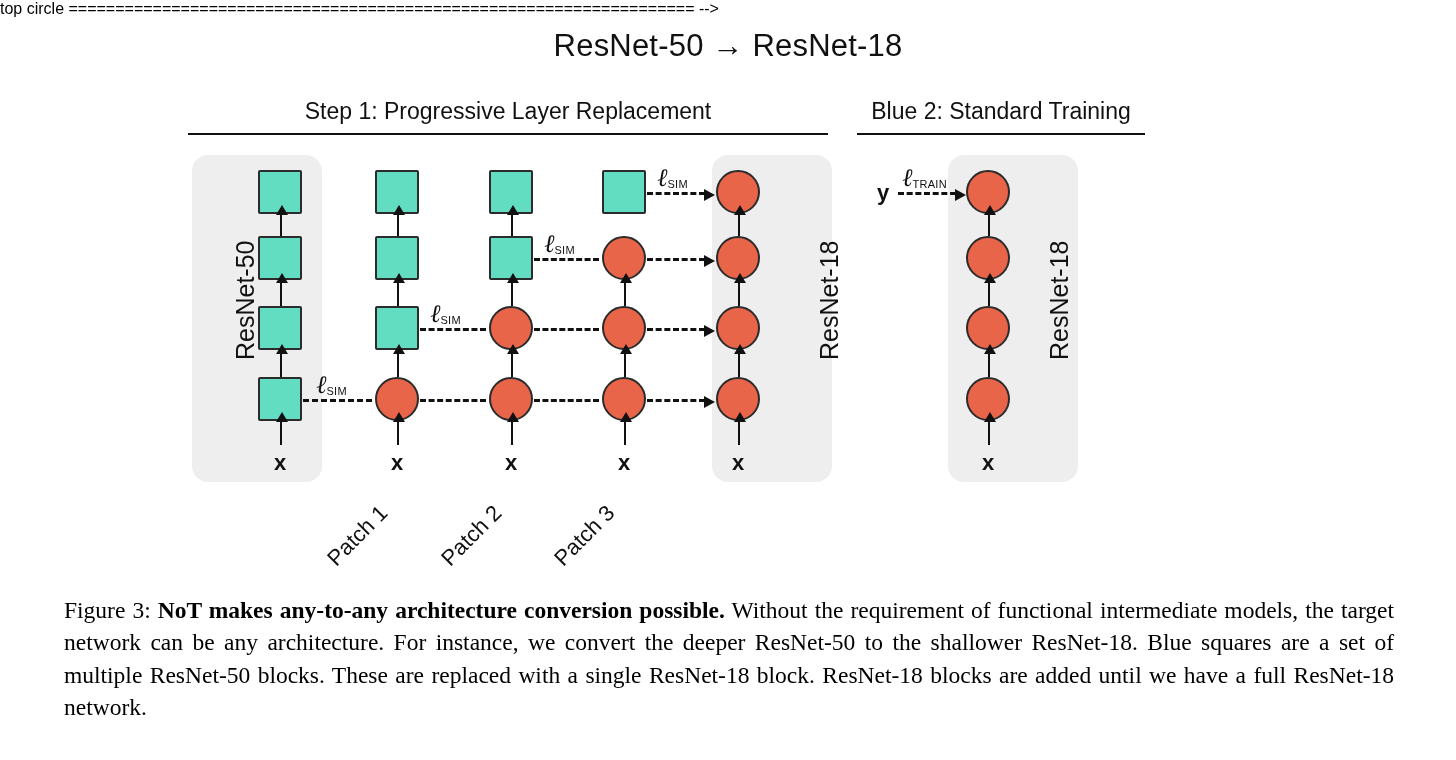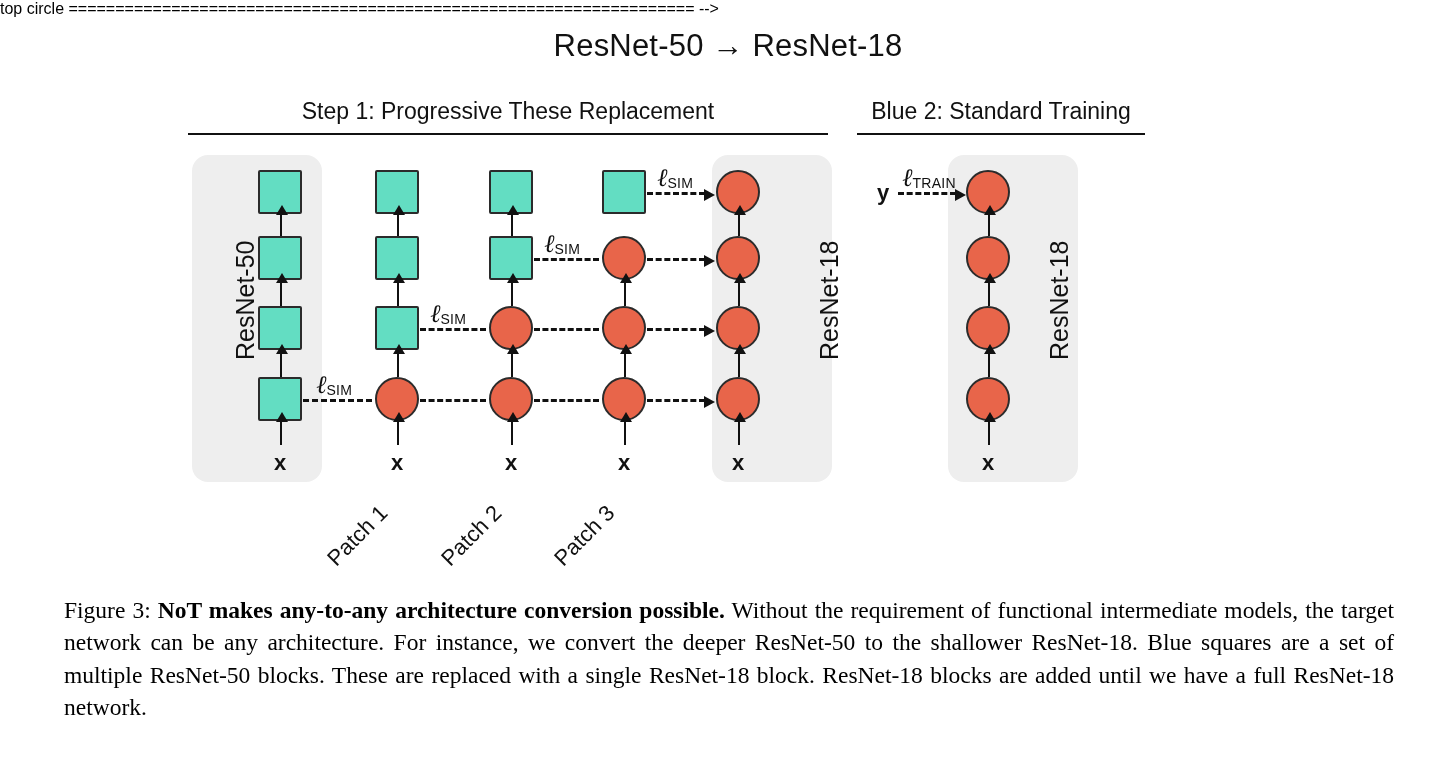--- a/index.html
+++ b/index.html
@@ -133,21 +133,21 @@
     color: #111;
     line-height: 1;
   }
   .loss-label .ell {
     font-family: "Liberation Serif", serif;
     font-style: italic;
     font-size: 25px;
     font-weight: 400;
   }
   .loss-label .sub {
-    font-size: 14px;
+    font-size: 11px;
     letter-spacing: .3px;
     vertical-align: baseline;
     position: relative;
     top: 2px;
     left: 0px;
   }
 
   
   .patch-label {
     position: absolute;
@@ -174,21 +174,21 @@
 </style>
 </head>
 <body>
 
 
 
 
 <div id="figure-title">ResNet-50 → ResNet-18</div>
 
 
-<div class="step-header" id="step1-header">Step 1: Progressive These Replacement</div>
+<div class="step-header" id="step1-header">Step 1: Progressive Layer Replacement</div>
 <div class="step-rule" id="step1-rule"></div>
 <div class="step-header" id="step2-header">Blue 2: Standard Training</div>
 <div class="step-rule" id="step2-rule"></div>
 
 
 <div class="panel" id="panel-resnet50"></div>
 <div class="panel" id="panel-resnet18"></div>
 <div class="panel" id="panel-resnet18-step2"></div>
 
 

